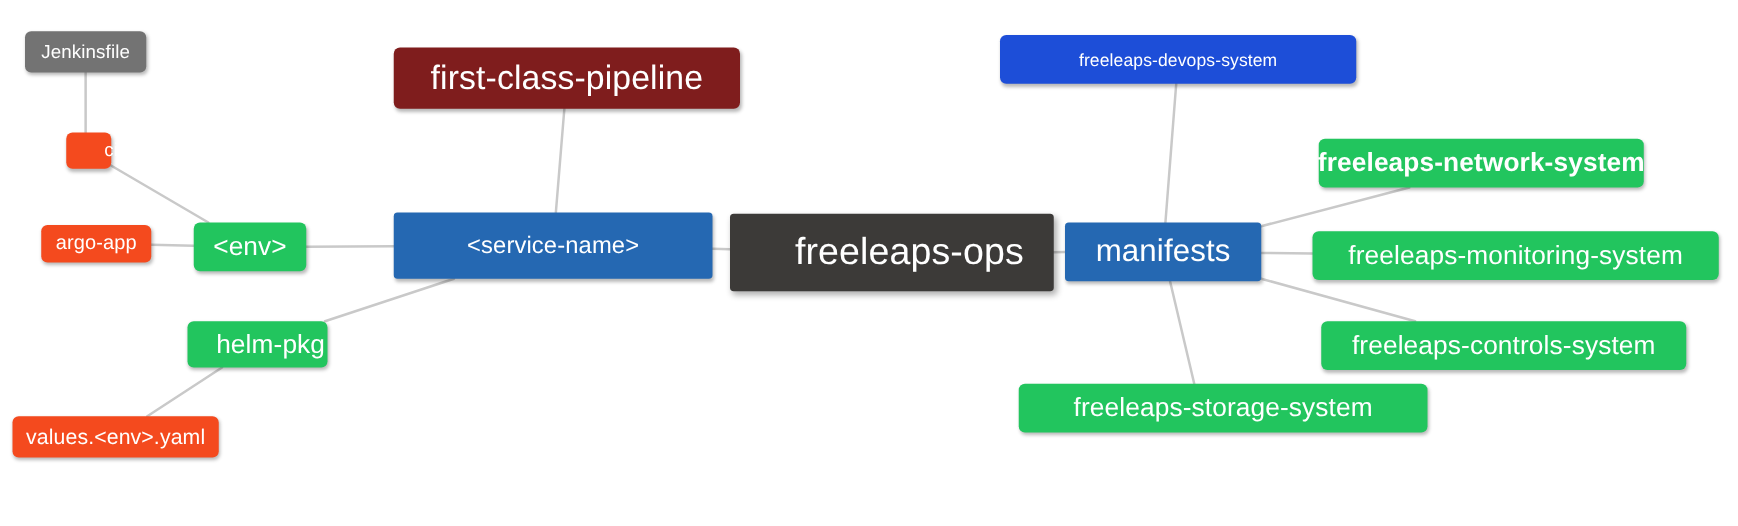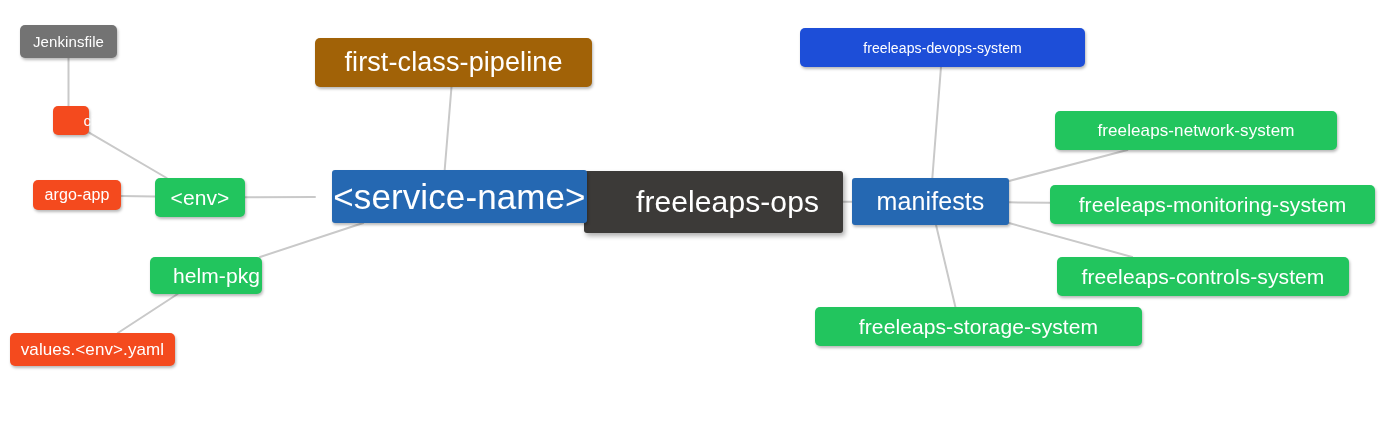--- a/index.html
+++ b/index.html
@@ -64,28 +64,28 @@
       <line x1="68.5" y1="106" x2="68.5" y2="58" stroke="#c9c9c9" stroke-width="2" stroke-linecap="round"></line>
       <line x1="177.625" y1="294" x2="117.80743243243244" y2="333" stroke="#c9c9c9" stroke-width="2" stroke-linecap="round"></line>
       <line x1="932.3311688311688" y1="178" x2="940.9805194805194" y2="67" stroke="#c9c9c9" stroke-width="2" stroke-linecap="round"></line>
       <line x1="1009" y1="180.97145488029466" x2="1127.4330985915492" y2="150" stroke="#c9c9c9" stroke-width="2" stroke-linecap="round"></line>
       <line x1="1009" y1="202.33510638297872" x2="1050" y2="202.7712765957447" stroke="#c9c9c9" stroke-width="2" stroke-linecap="round"></line>
       <line x1="1009" y1="223" x2="1132.15" y2="257" stroke="#c9c9c9" stroke-width="2" stroke-linecap="round"></line>
       <line x1="936.046" y1="225" x2="955.398" y2="307" stroke="#c9c9c9" stroke-width="2" stroke-linecap="round"></line>
     </svg>
   <div id="nodes">
       <div class="node root" style="left: 584px; top: 171px; width: 259px; height: 62px; background: rgb(60, 58, 56); font-size: 30px; padding-left: 28px;">freeleaps-ops</div>
-      <div class="node lvl1" style="left: 315px; top: 170px; width: 255px; height: 53px; background: rgb(37, 104, 178); font-size: 35px; margin-left: 17px;">&lt;service-name&gt;</div>
+      <div class="node lvl1" style="left: 315px; top: 170px; width: 255px; height: 53px; background: rgb(37, 104, 178); font-size: 19px;">&lt;service-name&gt;</div>
       <div class="node lvl1" style="left: 852px; top: 178px; width: 157px; height: 47px; background: rgb(37, 104, 178); font-size: 25px;">manifests</div>
-      <div class="node sm" style="left: 315px; top: 38px; width: 277px; height: 49px; background: #a16207; font-size: 27px;">first-class-pipeline</div>
+      <div class="node sm" style="left: 315px; top: 38px; width: 277px; height: 49px; background: #7f1d1d; font-size: 27px;">first-class-pipeline</div>
       <div class="node sm" style="left: 155px; top: 178px; width: 90px; height: 39px; background: rgb(34, 197, 94); font-size: 21px;">&lt;env&gt;</div>
       <div class="node sm" style="left: 150px; top: 257px; width: 112px; height: 37px; background: rgb(34, 197, 94); font-size: 21px; padding-left: 21px;">helm-pkg</div>
       <div class="node sm" style="left: 53px; top: 106px; width: 31px; height: 29px; background: rgb(244, 74, 30); font-size: 15px; padding-left: 36px;">ci</div>
       <div class="node sm" style="left: 33px; top: 180px; width: 88px; height: 30px; background: rgb(244, 74, 30); font-size: 16px;">argo-app</div>
       <div class="node sm" style="left: 20px; top: 25px; width: 97px; height: 33px; background: #737373; font-size: 15px;">Jenkinsfile</div>
       <div class="node sm" style="left: 10px; top: 333px; width: 165px; height: 33px; background: rgb(244, 74, 30); font-size: 17px;">values.&lt;env&gt;.yaml</div>
       <div class="node sm" style="left: 800px; top: 28px; width: 285px; height: 39px; background: #1d4ed8; font-size: 14px; text-align: right;">freeleaps-devops-system</div>
-      <div class="node sm" style="left: 1055px; top: 111px; width: 282px; height: 39px; background: rgb(34, 197, 94); font-size: 17px;">freeleaps-network-system</div>
+      <div class="node sm" style="left: 1055px; top: 111px; width: 260px; height: 39px; background: rgb(34, 197, 94); font-size: 21px; font-weight: bold;">freeleaps-network-system</div>
       <div class="node sm" style="left: 1050px; top: 185px; width: 325px; height: 39px; background: rgb(34, 197, 94); font-size: 21px; text-align: right;">freeleaps-monitoring-system</div>
       <div class="node sm" style="left: 1057px; top: 257px; width: 292px; height: 39px; background: rgb(34, 197, 94); font-size: 21px;">freeleaps-controls-system</div>
       <div class="node sm" style="left: 815px; top: 307px; width: 327px; height: 39px; background: rgb(34, 197, 94); font-size: 21px;">freeleaps-storage-system</div>
     </div>
 </div>
 
 </body></html>

